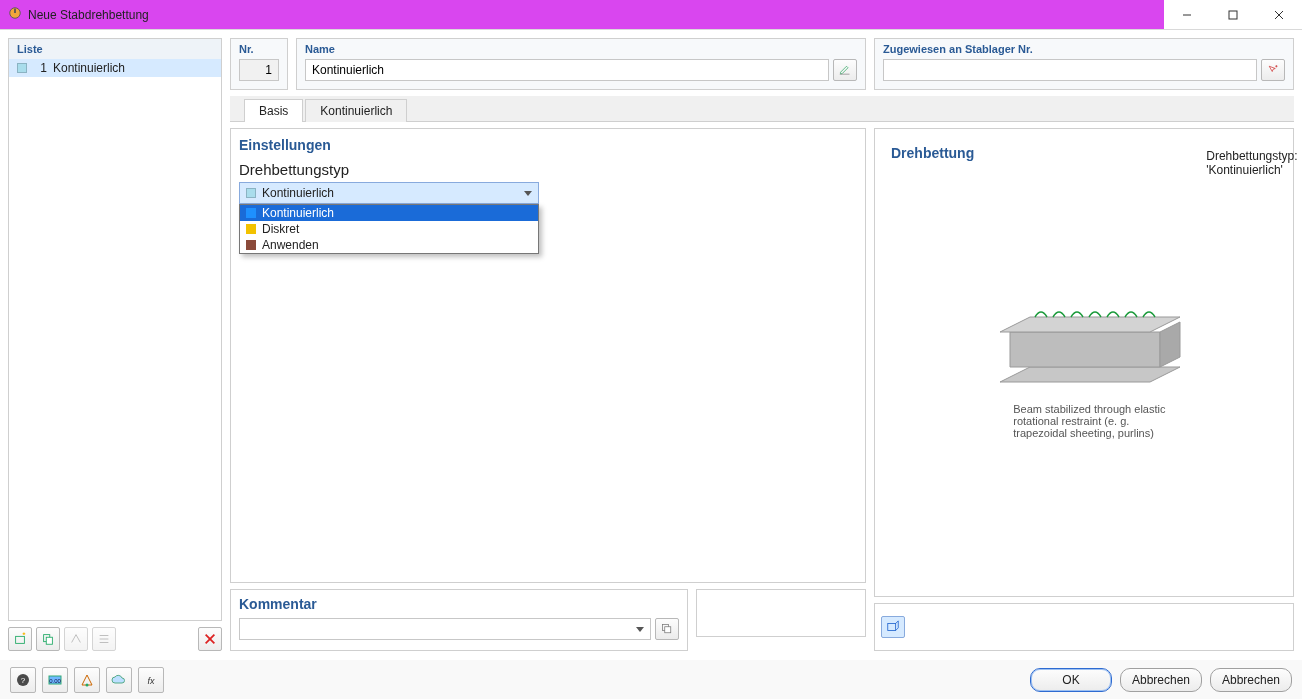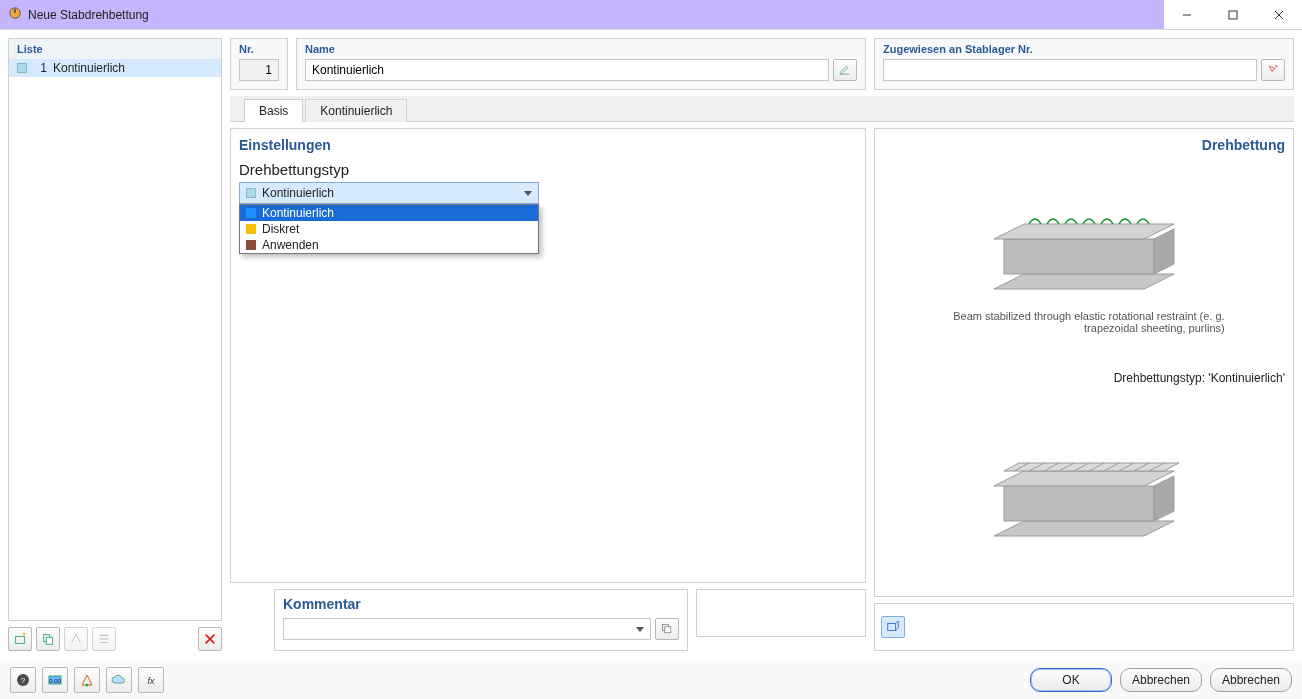--- a/index.html
+++ b/index.html
@@ -1,20 +1,20 @@
 <!DOCTYPE html>
 <html><head>
 <meta charset="utf-8">
 <style>
   * { box-sizing: border-box; }
   html, body { margin: 0; padding: 0; font-family: "Segoe UI", Tahoma, sans-serif; font-size: 12px; color: #222; }
   body { background: #fff; width: 1302px; height: 699px; position: relative; overflow: hidden; }
 
   
-  .titlebar { height: 30px; display: flex; align-items: center; justify-content: space-between; padding: 0 0 0 8px; border-bottom: 1px solid #d9d9d9; background: #c4b5fd; }
+  .titlebar { height: 30px; display: flex; align-items: center; justify-content: space-between; padding: 0 0 0 8px; border-bottom: 1px solid #d9d9d9; background: #d946ef; }
   .titlebar-left { display: flex; align-items: center; gap: 6px; }
   .titlebar-title { font-size: 12px; }
   .titlebar-controls { display: flex; height: 100%; }
   .win-btn { width: 46px; height: 100%; display: flex; align-items: center; justify-content: center; background: #fff; }
   .win-btn svg { width: 10px; height: 10px; stroke: #333; stroke-width: 1; fill: none; }
 
   
   .content { display: flex; height: calc(699px - 30px - 40px); padding: 8px; gap: 8px; }
   .left-col { width: 214px; display: flex; flex-direction: column; }
   .right-col { flex: 1; display: flex; flex-direction: column; gap: 6px; }
@@ -73,21 +73,21 @@
   .sw-blue { background: #1e90ff; }
   .sw-yellow { background: #f2c200; }
   .sw-brown { background: #8b4a3a; }
 
   .comment-panel { border: 1px solid #cfcfcf; padding: 6px 8px 10px 8px; background: #fff; display: flex; flex-direction: column; gap: 4px; }
   .comment-row { display: flex; gap: 4px; align-items: center; }
   .comment-combo { flex: 1; height: 22px; border: 1px solid #c7c7c7; background: #fff; display: flex; align-items: center; justify-content: flex-end; padding: 0 6px; }
 
   .side-small-panel { border: 1px solid #cfcfcf; padding: 6px; background: #fff; height: 48px; display: flex; align-items: center; }
 
-  .preview-panel { border: 1px solid #cfcfcf; padding: 8px; background: #fff; flex: 1; display: flex; flex-direction: column; gap: 6px; min-height: 0; text-align: right; }
+  .preview-panel { border: 1px solid #cfcfcf; padding: 16px; background: #fff; flex: 1; display: flex; flex-direction: row; gap: 6px; min-height: 0; }
   .preview-area { flex: 1; display: flex; flex-direction: column; align-items: center; justify-content: center; gap: 6px; }
   .preview-caption { font-size: 11px; color: #555; width: 70%; }
   .preview-sub-title { font-size: 12px; padding: 4px 0; }
 
   
   .footer-left { display: flex; gap: 6px; }
   .footer-right { display: flex; gap: 8px; }
   .dlg-btn { min-width: 82px; height: 24px; border: 1px solid #a0a0a0; background: linear-gradient(#fdfdfd,#ececec); border-radius: 10px; display: flex; align-items: center; justify-content: center; font-size: 12px; }
   .dlg-btn.primary { border: 1px solid #2e6bd1; box-shadow: 0 0 0 1px #9ec1f2 inset; }
 
@@ -237,21 +237,21 @@
                 <span>Diskret</span>
               </div>
               <div class="combo-item">
                 <span class="sw sw-brown"></span>
                 <span>Anwenden</span>
               </div>
             </div>
           </div>
         </div>
 
-        <div style="display:flex; gap:8px;margin-left:44px;">
+        <div style="display:flex; gap:8px;">
           <div class="comment-panel" style="flex:1;">
             <div class="section-title" style="margin-bottom:2px;">Kommentar</div>
             <div class="comment-row">
               <div class="comment-combo">
                 <span class="combo-caret"></span>
               </div>
               <div class="icon-btn">
                 <svg viewBox="0 0 16 16" width="12" height="12">
                     <rect x="2" y="2" width="8" height="8" fill="none" stroke="#777"></rect>
                     <rect x="5" y="5" width="8" height="8" fill="#fff" stroke="#777"></rect>

